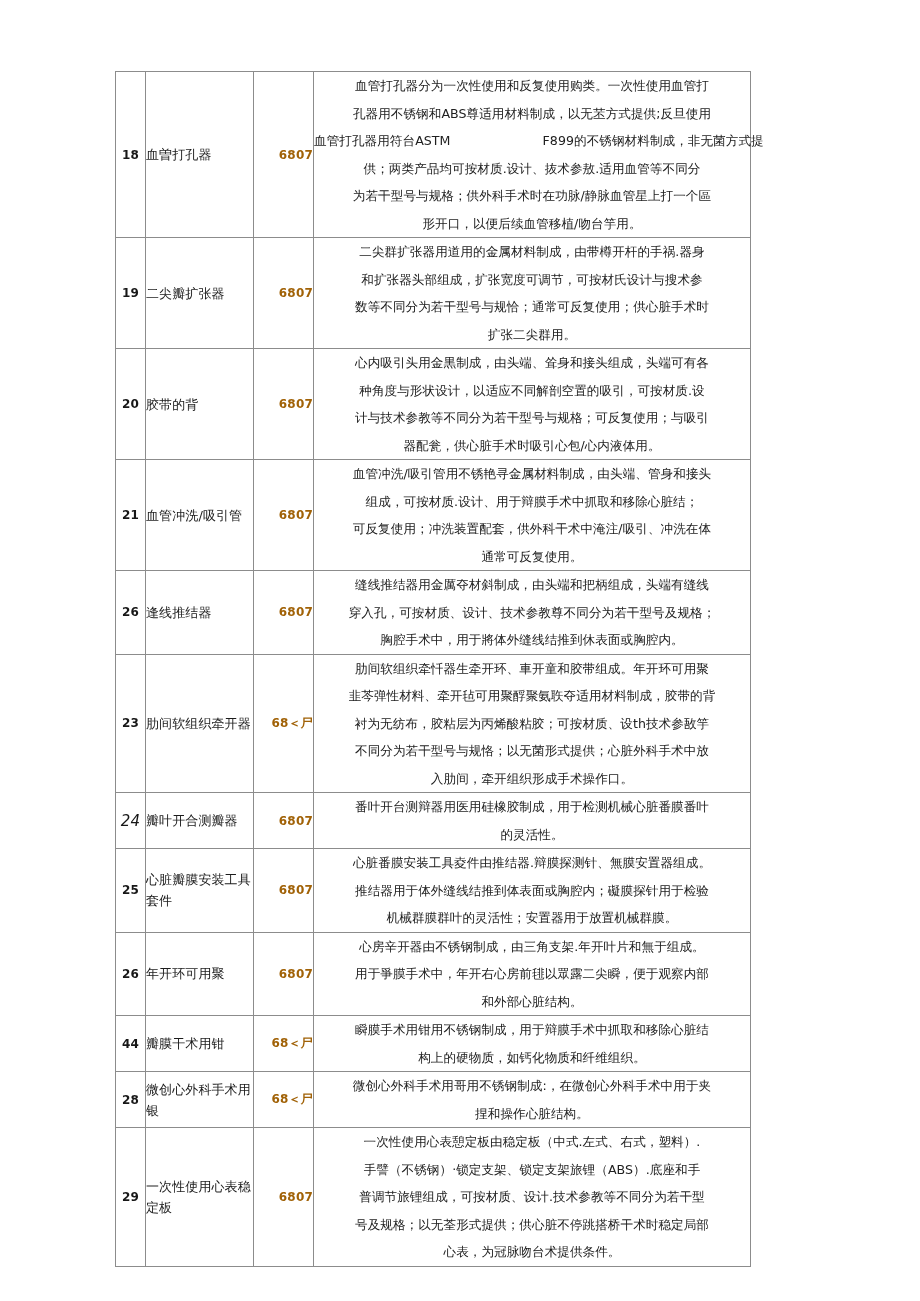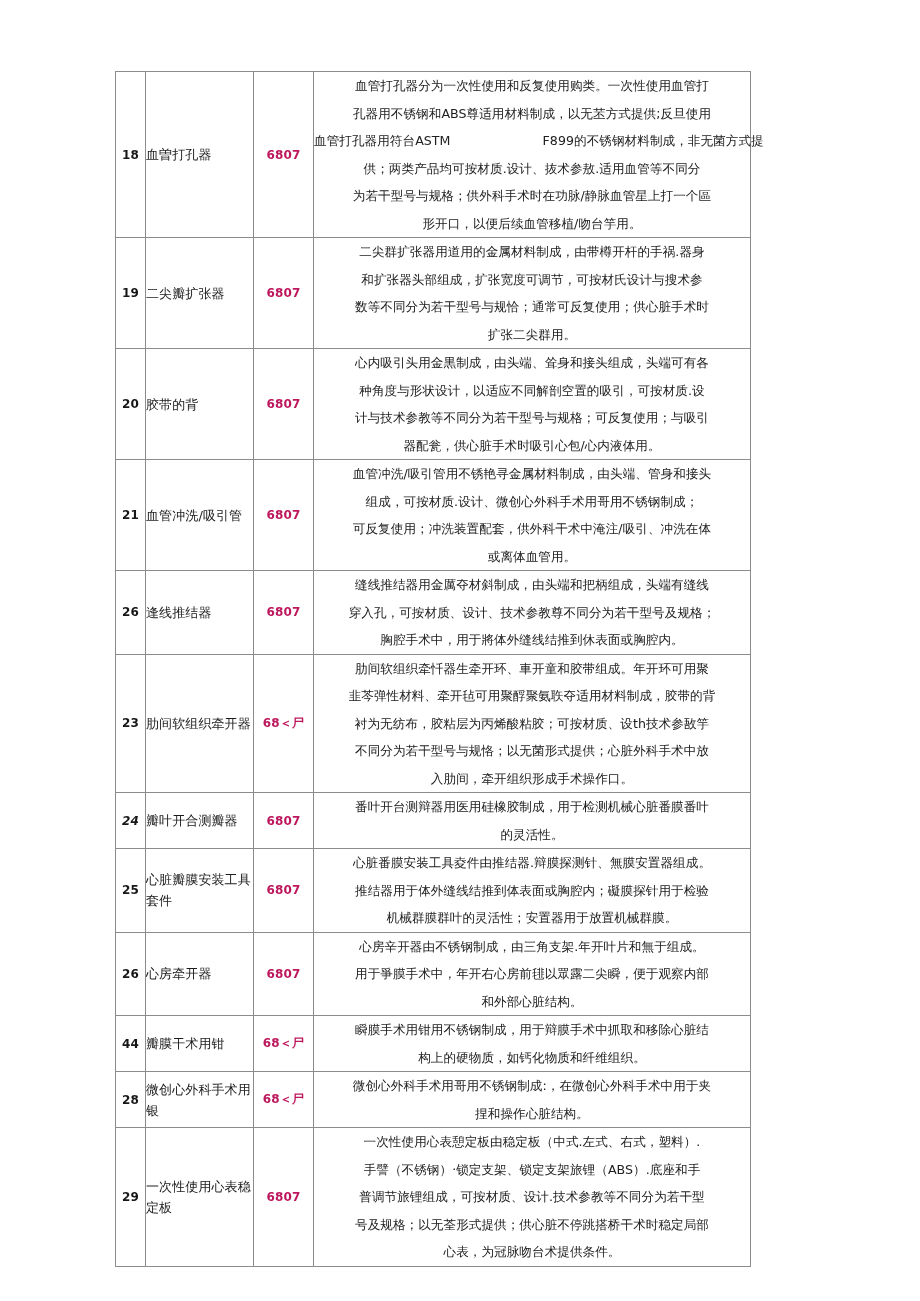--- a/index.html
+++ b/index.html
@@ -47,35 +47,35 @@
   .cell-idx {
     text-align: center;
     font-size: 12px;
     font-weight: bold;
     letter-spacing: 0.2px;
     color: #171717;
     padding: 0 1px;
   }
   .cell-idx.italic {
     font-style: italic;
-    font-weight: bold;
-    font-size: 12px;
+    font-weight: normal;
+    font-size: 15px;
   }
   .cell-name {
     font-size: 13px;
     line-height: 21px;
     padding: 2px 2px 2px 5px;
     color: #1b1b1b;
     letter-spacing: 0.1px;
   }
   .cell-code {
-    text-align: center;
+    text-align: right;
     font-size: 12px;
     font-weight: bold;
-    color: #be185d;
+    color: #a16207;
     letter-spacing: 0.2px;
     white-space: nowrap;
   }
   .cell-desc {
     font-size: 12.6px;
     line-height: 27.5px;
     padding: 3px 2px 3px 6px;
     color: #202020;
     text-align: center;
     letter-spacing: 0.05px;
@@ -129,23 +129,23 @@
             <span class="ln">计与技术参教等不同分为若干型号与规格；可反复使用；与吸引</span>
             <span class="ln">器配瓮，供心脏手术时吸引心包/心内液体用。</span>
           </td>
         </tr>
         <tr>
           <td class="cell-idx">21</td>
           <td class="cell-name"><span class="lnw">血管冲洗/吸</span><span class="lnw">引管</span></td>
           <td class="cell-code">6807</td>
           <td class="cell-desc">
             <span class="ln">血管冲洗/吸引管用不锈艳寻金属材料制成，由头端、管身和接头</span>
-            <span class="ln">组成，可按材质.设计、微创心外科手术用哥用不锈钢制成；</span>
+            <span class="ln">组成，可按材质.设计、用于辩膜手术中抓取和移除心脏结；</span>
             <span class="ln">可反复使用；冲洗装置配套，供外科干术中淹注/吸引、冲洗在体</span>
-            <span class="ln">或离体血管用。</span>
+            <span class="ln">通常可反复使用。</span>
           </td>
         </tr>
         <tr>
           <td class="cell-idx">26</td>
           <td class="cell-name">逢线推结器</td>
           <td class="cell-code">6807</td>
           <td class="cell-desc">
             <span class="ln">缝线推结器用金厲夺材斜制成，由头端和把柄组成，头端有缝线</span>
             <span class="ln">穿入孔，可按材质、设计、技术参教尊不同分为若干型号及规格；</span>
             <span class="ln">胸腔手术中，用于將体外缝线结推到休表面或胸腔内。</span>
@@ -177,21 +177,21 @@
           <td class="cell-name"><span class="lnw">心脏瓣膜安装</span><span class="lnw">工具套件</span></td>
           <td class="cell-code">6807</td>
           <td class="cell-desc">
             <span class="ln">心脏番膜安装工具夌件由推结器.辩膜探测针、無膜安置器组成。</span>
             <span class="ln">推结器用于体外缝线结推到体表面或胸腔内；礙膜探针用于检验</span>
             <span class="ln">机械群膜群叶的灵活性；安置器用于放置机械群膜。</span>
           </td>
         </tr>
         <tr>
           <td class="cell-idx">26</td>
-          <td class="cell-name">心房牵开器</td>
+          <td class="cell-name">年开环可用聚</td>
           <td class="cell-code">6807</td>
           <td class="cell-desc">
             <span class="ln">心房辛开器由不锈钢制成，由三角支架.年开叶片和無于组成。</span>
             <span class="ln">用于爭膜手术中，年开右心房前毴以眾露二尖瞬，便于观察内部</span>
             <span class="ln">和外部心脏结构。</span>
           </td>
         </tr>
         <tr>
           <td class="cell-idx">44</td>
           <td class="cell-name">瓣膜干术用钳</td>

